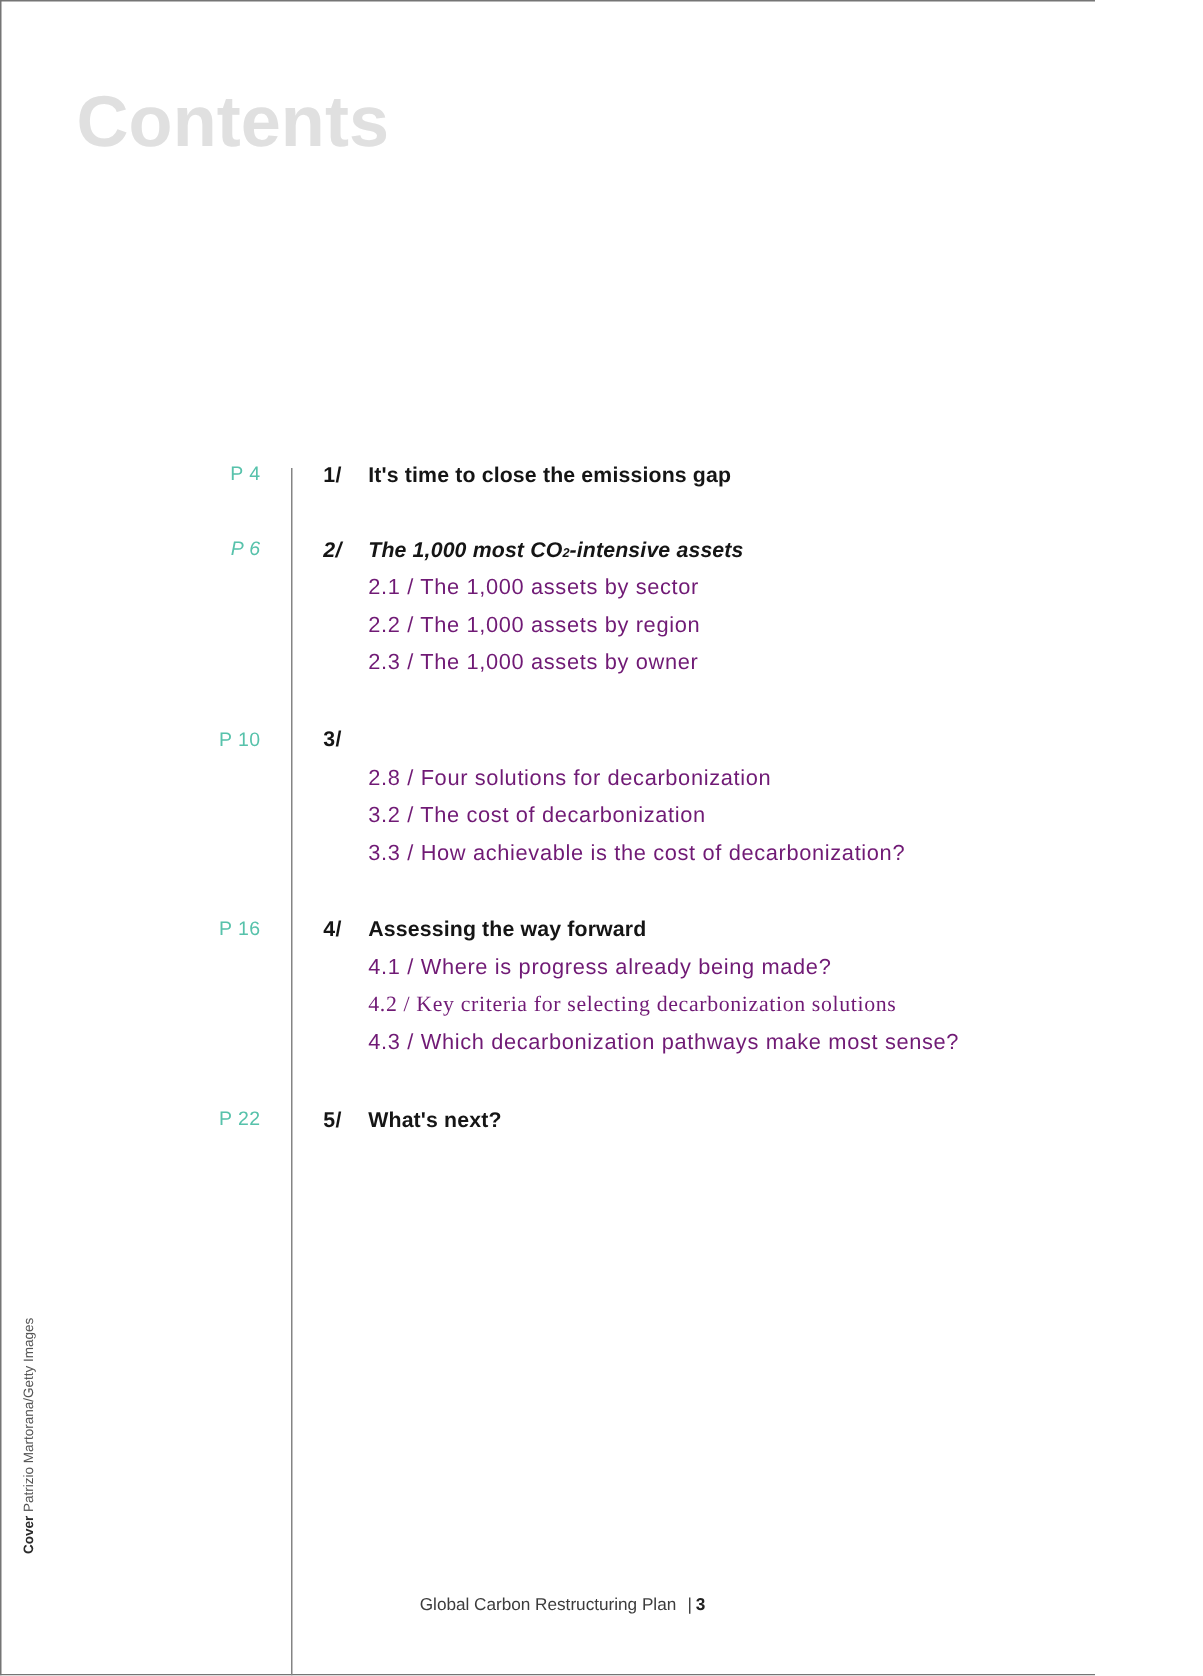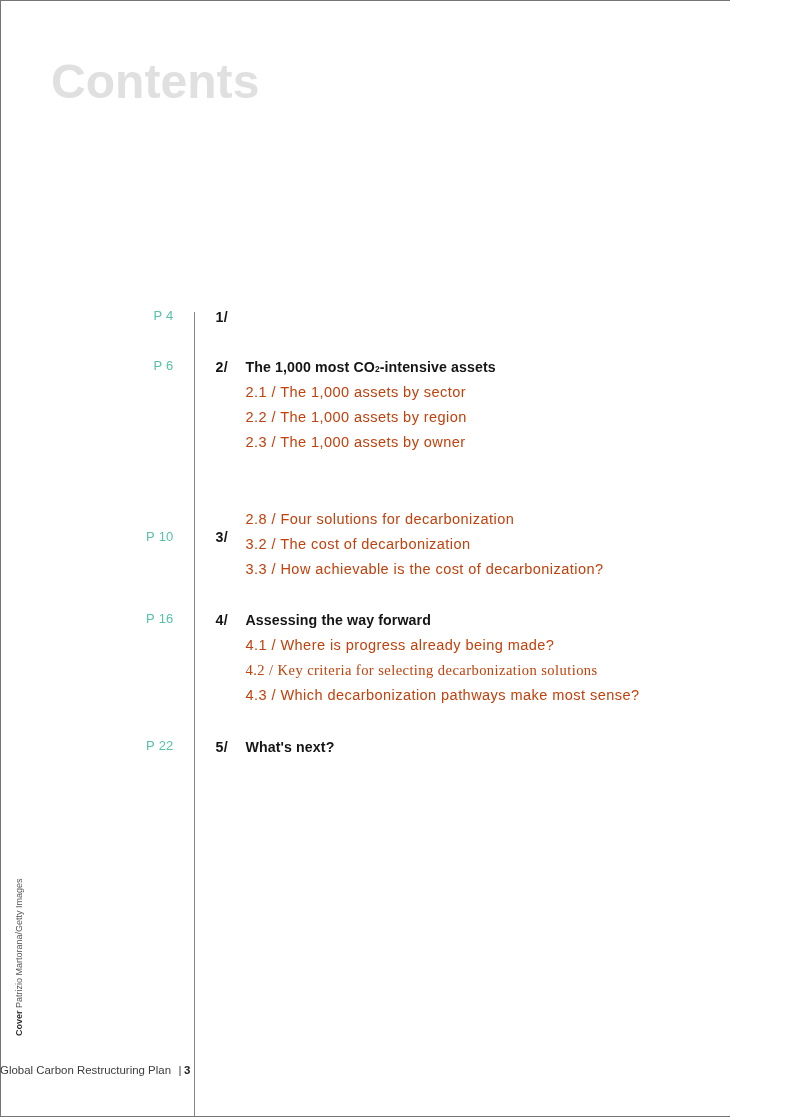--- a/index.html
+++ b/index.html
@@ -15,23 +15,23 @@
   .page-title{position:absolute;left:51.0px;top:58.2px;font-size:48px;font-weight:bold;color:#e0e0e0;transform:translateZ(0);
               letter-spacing:0.05px;line-height:48px;}
   .divider{position:absolute;left:194px;top:312px;width:1px;height:805px;background:#848484;}
   .toc{position:absolute;left:0;top:0;width:760px;}
   .row{position:absolute;left:0;width:760px;height:16px;transform:translateZ(0);}
   .pnum{position:absolute;left:60px;top:-0.6px;width:113.6px;text-align:right;color:#57c2ab;font-size:13px;
         line-height:16px;letter-spacing:0.25px;}
   .secnum{position:absolute;left:215.5px;font-size:14.2px;font-weight:bold;color:#151515;line-height:16px;letter-spacing:0.3px;}
   .sectitle{position:absolute;left:245.5px;font-size:14.2px;font-weight:bold;color:#151515;line-height:16px;
             letter-spacing:0.1px;}
-  .subrow{position:absolute;left:245.5px;font-size:14.55px;color:#c2410c;line-height:16px;letter-spacing:0.43px;}
+  .subrow{position:absolute;left:245.5px;font-size:14.55px;color:#701a75;line-height:16px;letter-spacing:0.43px;}
   sub{font-size:0.6em;vertical-align:-0.055em;letter-spacing:0;}
-  .footer{position:absolute;left:0;top:1062.5px;width:750px;text-align:left;font-size:11.45px;color:#3c3c3c;transform:translateZ(0);
+  .footer{position:absolute;left:0;top:1062.5px;width:750px;text-align:center;font-size:11.45px;color:#3c3c3c;transform:translateZ(0);
           letter-spacing:0px;line-height:14px;}
   .footer .sep{margin-left:7.5px;color:#3c3c3c;}
   .footer .pg{font-weight:bold;margin-left:2.5px;color:#222;}
   .credit{position:absolute;left:14px;top:1036px;transform:rotate(-90deg) translateZ(0);transform-origin:left top;
           font-size:9px;color:#555;white-space:nowrap;letter-spacing:0px;line-height:10px;}
   .credit b{font-weight:bold;color:#2a2a2a;}
 </style>
 </head>
 <body>
 
@@ -40,36 +40,37 @@
   <div class="edge edge-top"></div>
   <div class="edge edge-bottom"></div>
   <div class="edge edge-left"></div>
   <div class="edge edge-right"></div>
   <div class="page-title">Contents</div>
   <div class="divider"></div>
   <div class="toc" id="toc">
       <div class="row" style="top: 308.8px; padding-left: 36px;">
         <div class="pnum">P 4</div>
         <div class="secnum">1/</div>
+        <div class="sectitle">It's time to close the emissions gap</div>
       </div>
-      <div class="row" style="top: 358.8px;">
+      <div class="row" style="top: 358.8px; font-style: italic;">
         <div class="pnum">P 6</div>
         <div class="secnum">2/</div>
         <div class="sectitle">The 1,000 most CO<sub>2</sub>-intensive assets</div>
       </div>
       <div class="row" style="top: 384.2px;">
         <div class="subrow">2.1 / The 1,000 assets by sector</div>
       </div>
       <div class="row" style="top: 408.95px;">
         <div class="subrow">2.2 / The 1,000 assets by region</div>
       </div>
       <div class="row" style="top: 433.7px;">
         <div class="subrow">2.3 / The 1,000 assets by owner</div>
       </div>
-      <div class="row" style="top: 485.2px; margin-top: 44px;">
+      <div class="row" style="top: 485.2px;">
         <div class="pnum">P 10</div>
         <div class="secnum">3/</div>
       </div>
       <div class="row" style="top: 511.2px;">
         <div class="subrow">2.8 / Four solutions for decarbonization</div>
       </div>
       <div class="row" style="top: 535.95px;">
         <div class="subrow">3.2 / The cost of decarbonization</div>
       </div>
       <div class="row" style="top: 560.7px; padding-left: 40px;">

